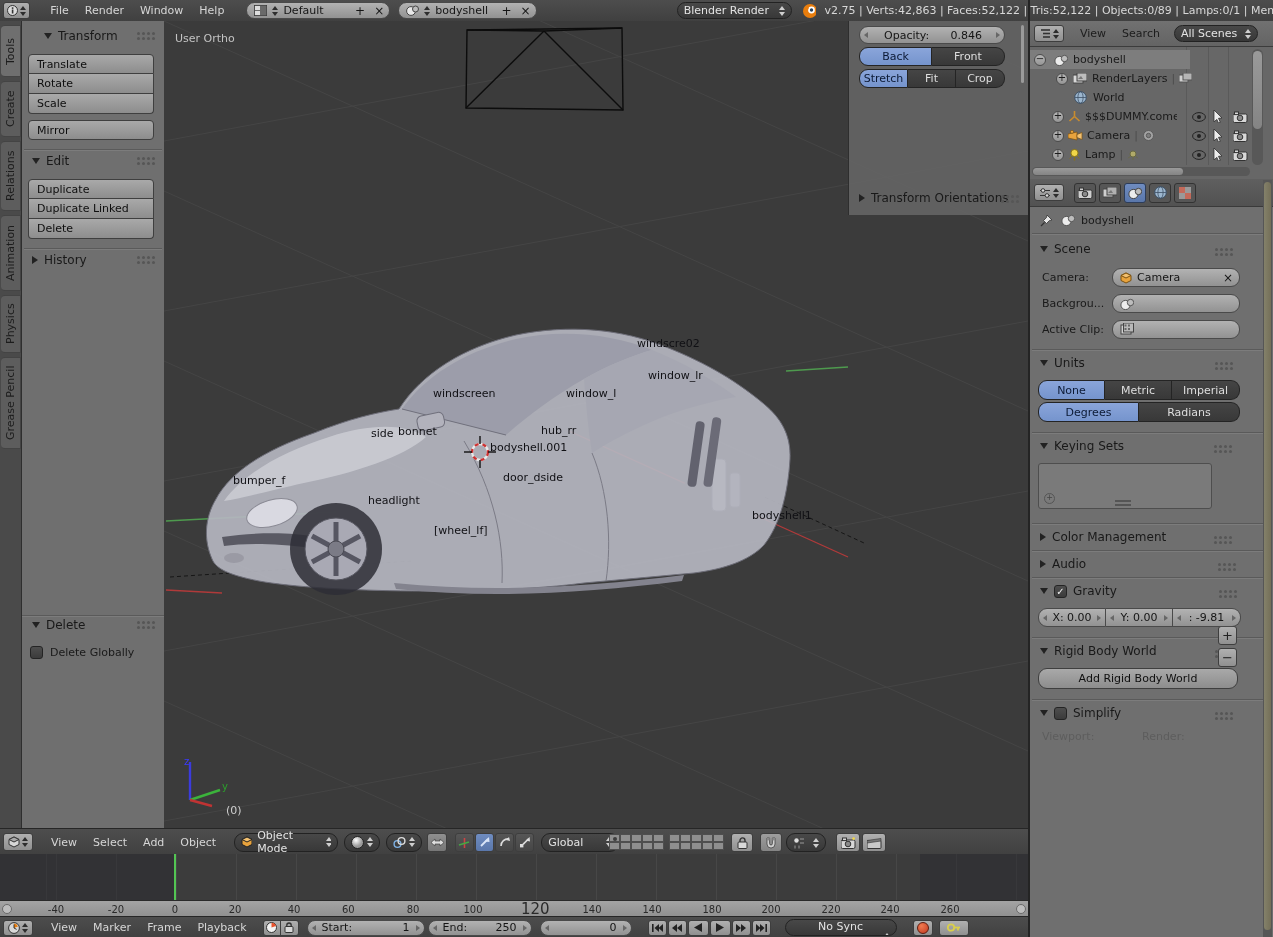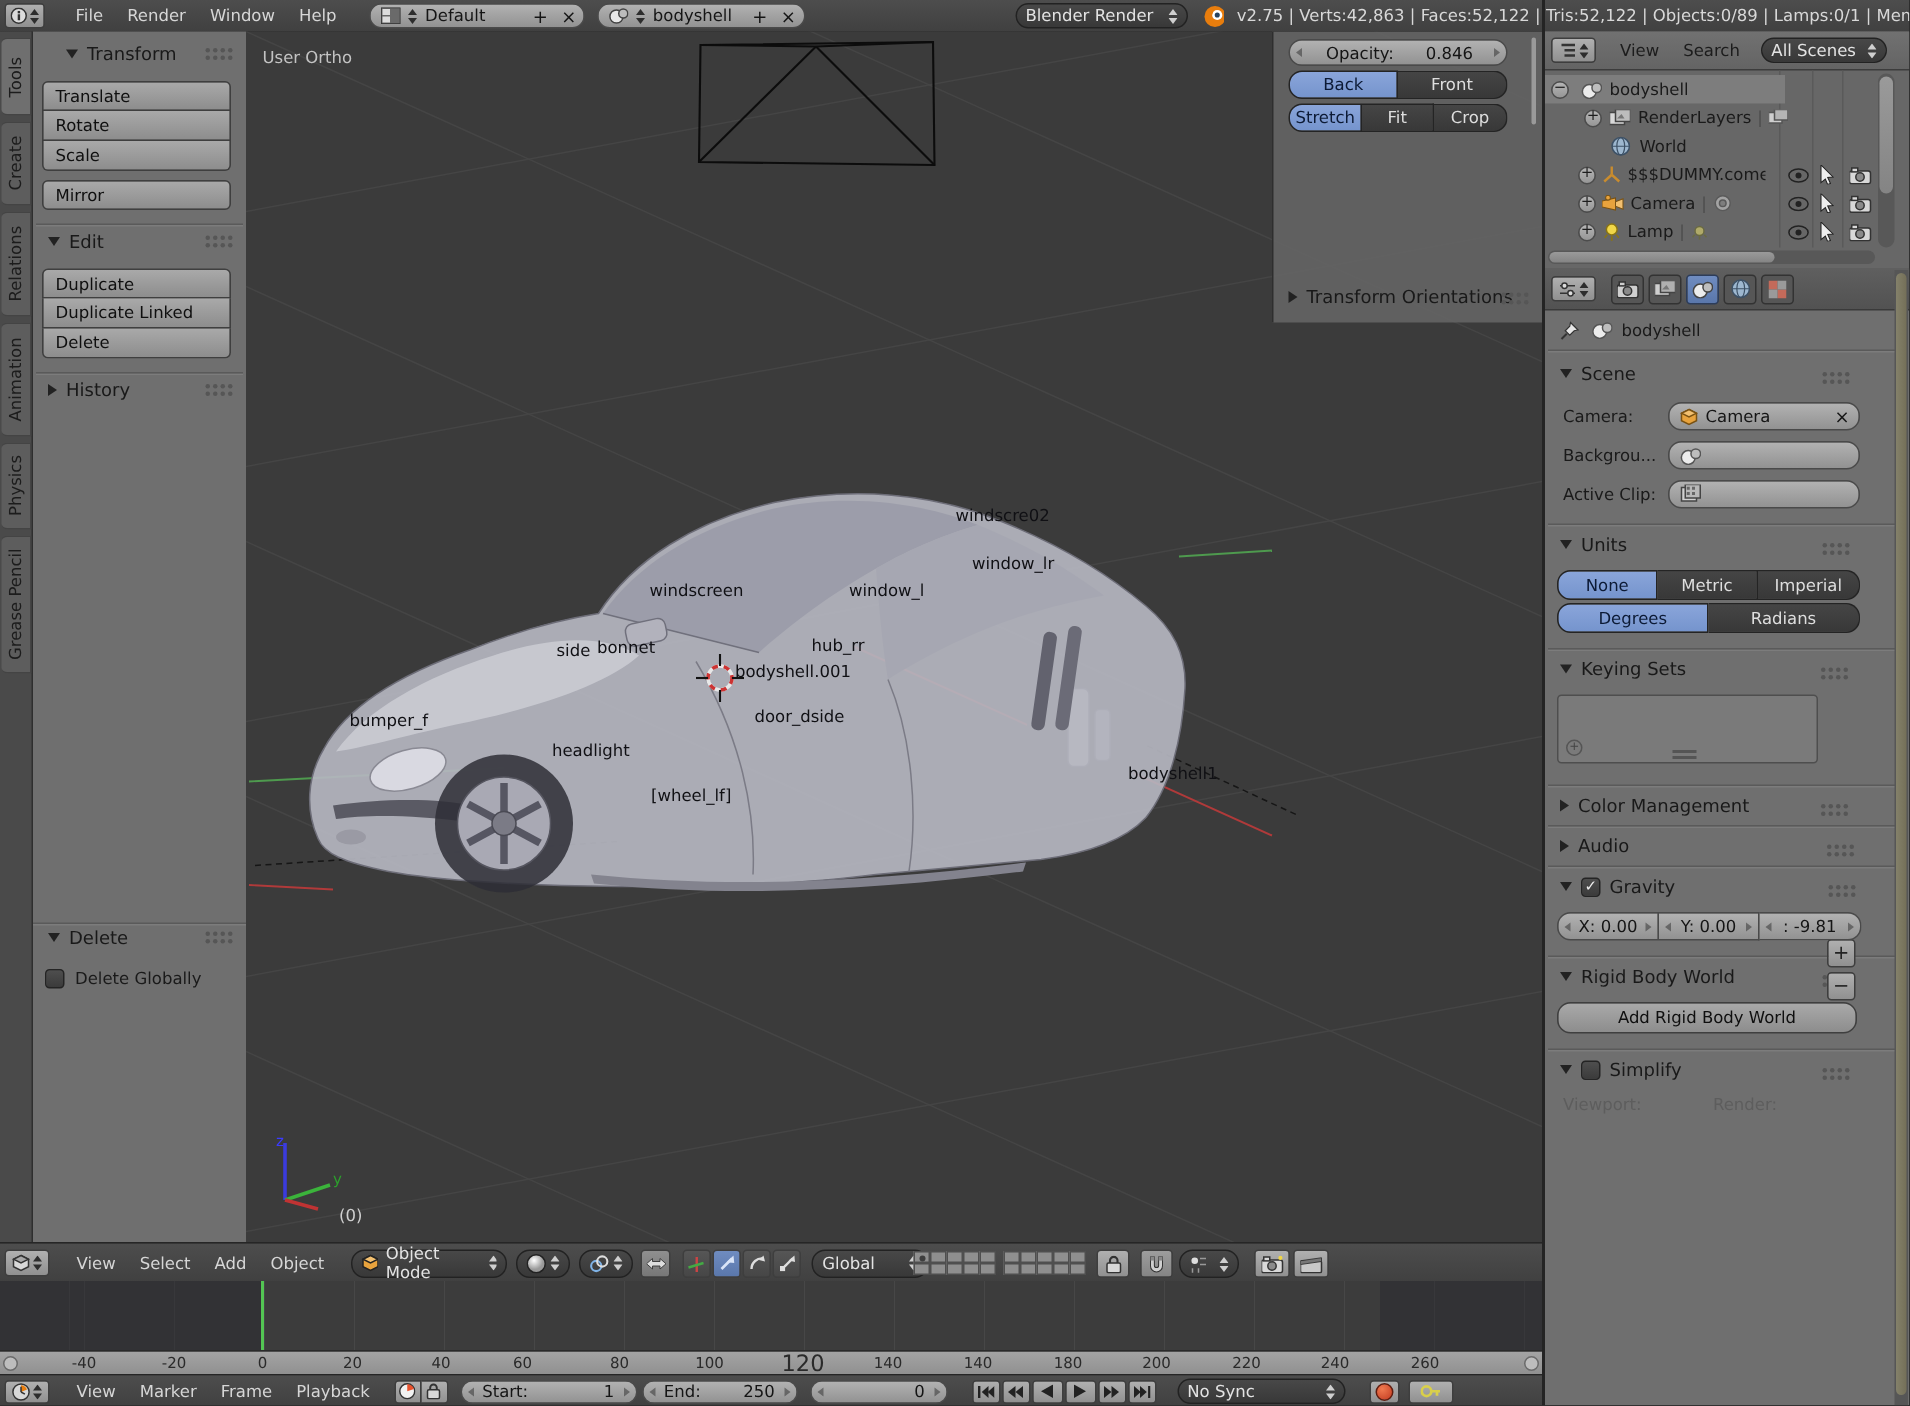--- a/index.html
+++ b/index.html
@@ -565,21 +565,21 @@
           </svg>
         </div>
       <div class="pbtn" style="width:19px;height:16px;">
           <svg class="ic" width="11" height="8" fill="#222">
             <path d="M0 0 L4.5 4 L0 8 Z"></path>
             <path d="M4 0 L8.5 4 L4 8 Z"></path>
             <rect x="9.4" y="0" width="1.6" height="8"></rect>
           </svg>
         </div>
     </div>
-    <div class="darkdd" style="width:112px;height:17px;margin-left:14px;">
+    <div class="darkdd" style="width:112px;height:17px;margin-left:14px;flex-direction:column;">
       <span>No Sync</span>
       <svg class="ic" width="6" height="10" fill="#cfcfcf" style="margin-left:auto;">
           <path d="M3 0 L6 4 H0 Z"></path>
           <path d="M3 10 L0 6 H6 Z"></path>
         </svg>
     </div>
     <div class="pbtn" style="width:20px;height:16px;margin-left:16px;">
       <span style="width:10px;height:10px;border-radius:50%;background:radial-gradient(circle at 35% 30%,#f07a50,#c23a20);border:1px solid #5f1d10;"></span>
     </div>
     <div class="pbtn" style="width:30px;height:16px;margin-left:6px;gap:2px;">

